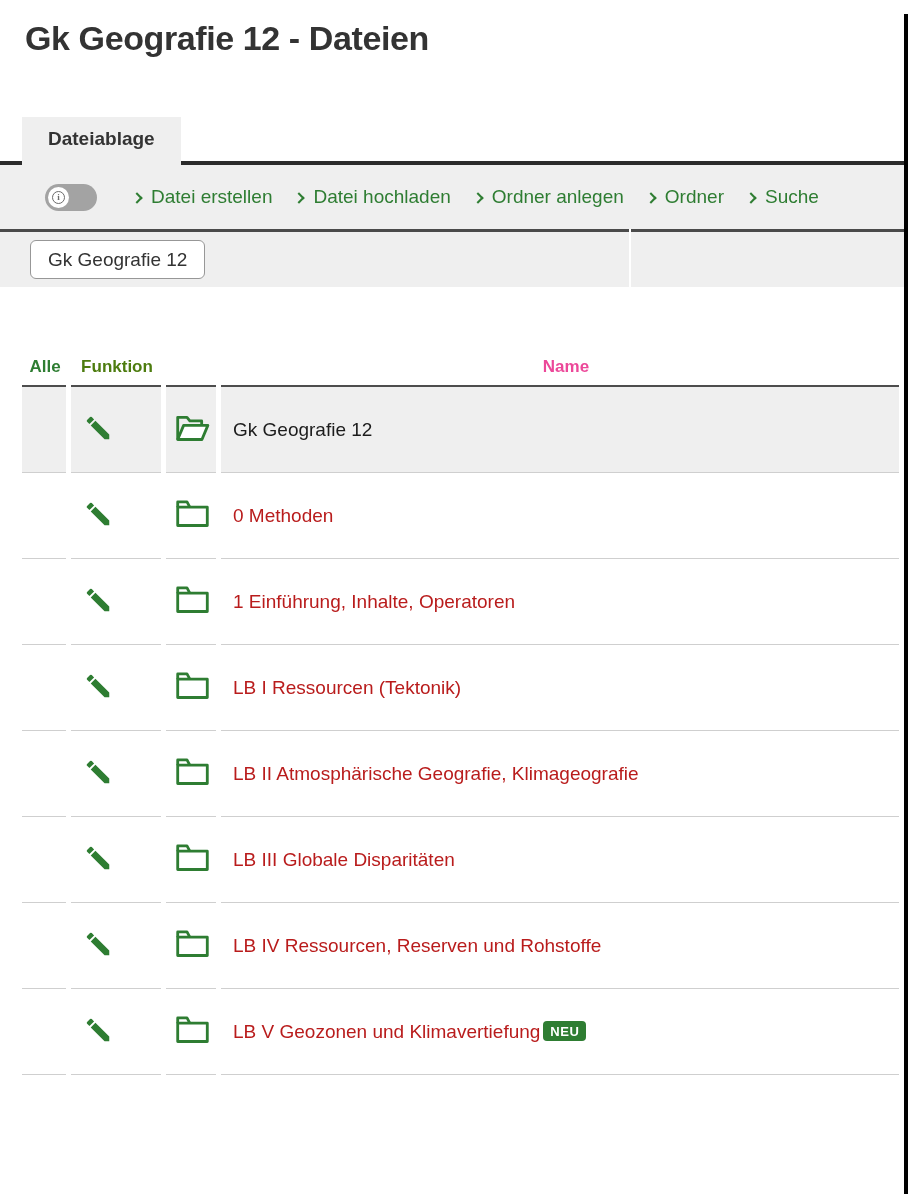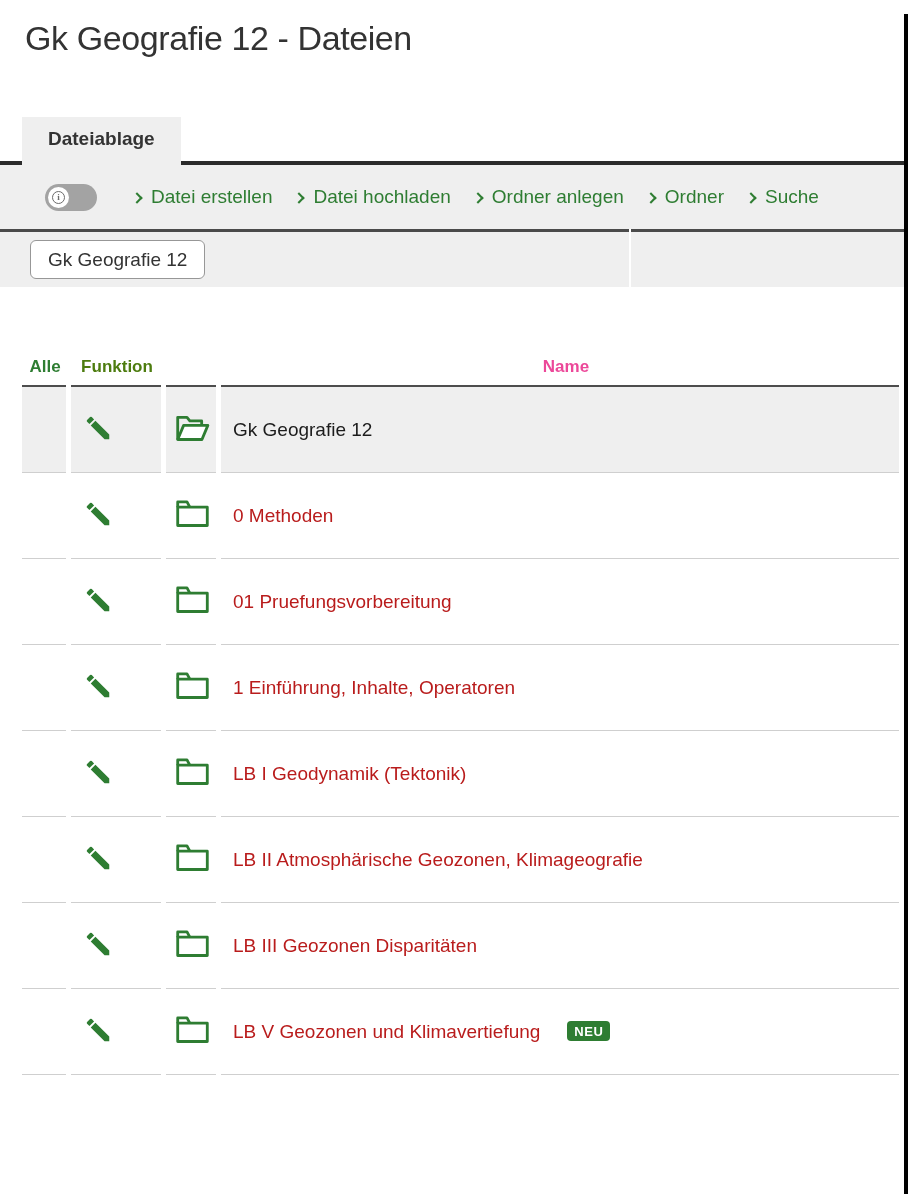--- a/index.html
+++ b/index.html
@@ -12,21 +12,21 @@
   .page {
     width:908px; min-height:1183px;
     border-right:4px solid #000;
     background:#fff;
   }
 
   
   .page-title {
     margin:14px 0 0 25px;
     font-size:34px; line-height:48px;
-    font-weight:400; color:#333; letter-spacing:-0.4px;
+    font-weight:700; color:#333; letter-spacing:-0.4px;
   }
 
   
   .tab-row { margin-top:55px; height:44px; }
   .tab {
     display:inline-block; margin-left:22px; padding:0 26px;
     height:52px; line-height:44px;
     background:#efefef; color:#333;
     font-size:19px; font-weight:600; cursor:pointer;
   }
@@ -100,21 +100,21 @@
   .c-func { padding-left:12px; }
   .pencil-btn { background:none; border:0; padding:0; cursor:pointer; line-height:0; }
   .pencil-btn svg { fill:#2e7d32; transform:scaleX(-1); }
   .c-folder { padding-left:8px; }
   .c-folder span { display:inline-block; line-height:0; cursor:pointer; }
   .c-folder svg { stroke:#2e7d32; }
   .c-name { padding-left:12px; font-size:19px; }
   .row-name { color:#b91c1c; text-decoration:none; cursor:pointer; }
   tr.active-row .row-name { color:#1c1c1c; }
   .badge {
-    display:inline-block; margin-left:27px; padding:3px 7px 2px;
+    display:inline-block; margin-left:3px; padding:3px 7px 2px;
     background:#2e7d32; color:#fff; border-radius:4px;
     font-size:13px; font-weight:700; vertical-align:2px; letter-spacing:0.5px;
   }
 </style>
 </head>
 <body>
 
 <div class="page">
 
   <h1 class="page-title">Gk Geografie 12 - Dateien</h1>
@@ -222,42 +222,20 @@
           <path d="M2 6.5 V2.8 H8.6 L10.6 6.5"></path>
           <rect x="2" y="6.5" width="21" height="13"></rect>
         </svg>
       </span>
     </td>
     <td class="c-name">
       <a class="row-name">0 Methoden</a>
     </td>
   </tr>
 
-  <tr class="file-row">
-    <td class="c-alle"></td>
-    <td class="c-func">
-      <button class="pencil-btn">
-        <svg viewBox="0 0 24 24" width="30" height="30" aria-hidden="true">
-          <path d="M3 17.25V21h3.75L17.81 9.94l-3.75-3.75L3 17.25zM20.71 7.04a1 1 0 0 0 0-1.41l-2.34-2.34a1 1 0 0 0-1.41 0l-1.83 1.83 3.75 3.75 1.83-1.83z"></path>
-        </svg>
-      </button>
-    </td>
-    <td class="c-folder">
-      
-      <span class="f-closed">
-        <svg viewBox="0 0 25 22" width="37" height="31" fill="none" stroke-width="2" stroke-linejoin="round">
-          <path d="M2 6.5 V2.8 H8.6 L10.6 6.5"></path>
-          <rect x="2" y="6.5" width="21" height="13"></rect>
-        </svg>
-      </span>
-    </td>
-    <td class="c-name">
-      <a class="row-name">01 Pruefungsvorbereitung</a>
-    </td>
-  </tr>
 
   <tr class="file-row">
     <td class="c-alle"></td>
     <td class="c-func">
       <button class="pencil-btn">
         <svg viewBox="0 0 24 24" width="30" height="30" aria-hidden="true">
           <path d="M3 17.25V21h3.75L17.81 9.94l-3.75-3.75L3 17.25zM20.71 7.04a1 1 0 0 0 0-1.41l-2.34-2.34a1 1 0 0 0-1.41 0l-1.83 1.83 3.75 3.75 1.83-1.83z"></path>
         </svg>
       </button>
     </td>
@@ -287,70 +265,92 @@
     <td class="c-folder">
       
       <span class="f-closed">
         <svg viewBox="0 0 25 22" width="37" height="31" fill="none" stroke-width="2" stroke-linejoin="round">
           <path d="M2 6.5 V2.8 H8.6 L10.6 6.5"></path>
           <rect x="2" y="6.5" width="21" height="13"></rect>
         </svg>
       </span>
     </td>
     <td class="c-name">
-      <a class="row-name">LB I Geodynamik (Tektonik)</a>
-    </td>
-  </tr>
-
-  <tr class="file-row">
-    <td class="c-alle"></td>
-    <td class="c-func">
-      <button class="pencil-btn">
-        <svg viewBox="0 0 24 24" width="30" height="30" aria-hidden="true">
-          <path d="M3 17.25V21h3.75L17.81 9.94l-3.75-3.75L3 17.25zM20.71 7.04a1 1 0 0 0 0-1.41l-2.34-2.34a1 1 0 0 0-1.41 0l-1.83 1.83 3.75 3.75 1.83-1.83z"></path>
-        </svg>
-      </button>
-    </td>
-    <td class="c-folder">
-      
-      <span class="f-closed">
-        <svg viewBox="0 0 25 22" width="37" height="31" fill="none" stroke-width="2" stroke-linejoin="round">
-          <path d="M2 6.5 V2.8 H8.6 L10.6 6.5"></path>
-          <rect x="2" y="6.5" width="21" height="13"></rect>
-        </svg>
-      </span>
-    </td>
-    <td class="c-name">
-      <a class="row-name">LB II Atmosphärische Geozonen, Klimageografie</a>
-    </td>
-  </tr>
-
-  <tr class="file-row">
-    <td class="c-alle"></td>
-    <td class="c-func">
-      <button class="pencil-btn">
-        <svg viewBox="0 0 24 24" width="30" height="30" aria-hidden="true">
-          <path d="M3 17.25V21h3.75L17.81 9.94l-3.75-3.75L3 17.25zM20.71 7.04a1 1 0 0 0 0-1.41l-2.34-2.34a1 1 0 0 0-1.41 0l-1.83 1.83 3.75 3.75 1.83-1.83z"></path>
-        </svg>
-      </button>
-    </td>
-    <td class="c-folder">
-      
-      <span class="f-closed">
-        <svg viewBox="0 0 25 22" width="37" height="31" fill="none" stroke-width="2" stroke-linejoin="round">
-          <path d="M2 6.5 V2.8 H8.6 L10.6 6.5"></path>
-          <rect x="2" y="6.5" width="21" height="13"></rect>
-        </svg>
-      </span>
-    </td>
-    <td class="c-name">
-      <a class="row-name">LB III Geozonen Disparitäten</a>
-    </td>
-  </tr>
-
+      <a class="row-name">LB I Ressourcen (Tektonik)</a>
+    </td>
+  </tr>
+
+  <tr class="file-row">
+    <td class="c-alle"></td>
+    <td class="c-func">
+      <button class="pencil-btn">
+        <svg viewBox="0 0 24 24" width="30" height="30" aria-hidden="true">
+          <path d="M3 17.25V21h3.75L17.81 9.94l-3.75-3.75L3 17.25zM20.71 7.04a1 1 0 0 0 0-1.41l-2.34-2.34a1 1 0 0 0-1.41 0l-1.83 1.83 3.75 3.75 1.83-1.83z"></path>
+        </svg>
+      </button>
+    </td>
+    <td class="c-folder">
+      
+      <span class="f-closed">
+        <svg viewBox="0 0 25 22" width="37" height="31" fill="none" stroke-width="2" stroke-linejoin="round">
+          <path d="M2 6.5 V2.8 H8.6 L10.6 6.5"></path>
+          <rect x="2" y="6.5" width="21" height="13"></rect>
+        </svg>
+      </span>
+    </td>
+    <td class="c-name">
+      <a class="row-name">LB II Atmosphärische Geografie, Klimageografie</a>
+    </td>
+  </tr>
+
+  <tr class="file-row">
+    <td class="c-alle"></td>
+    <td class="c-func">
+      <button class="pencil-btn">
+        <svg viewBox="0 0 24 24" width="30" height="30" aria-hidden="true">
+          <path d="M3 17.25V21h3.75L17.81 9.94l-3.75-3.75L3 17.25zM20.71 7.04a1 1 0 0 0 0-1.41l-2.34-2.34a1 1 0 0 0-1.41 0l-1.83 1.83 3.75 3.75 1.83-1.83z"></path>
+        </svg>
+      </button>
+    </td>
+    <td class="c-folder">
+      
+      <span class="f-closed">
+        <svg viewBox="0 0 25 22" width="37" height="31" fill="none" stroke-width="2" stroke-linejoin="round">
+          <path d="M2 6.5 V2.8 H8.6 L10.6 6.5"></path>
+          <rect x="2" y="6.5" width="21" height="13"></rect>
+        </svg>
+      </span>
+    </td>
+    <td class="c-name">
+      <a class="row-name">LB III Globale Disparitäten</a>
+    </td>
+  </tr>
+
+  <tr class="file-row">
+    <td class="c-alle"></td>
+    <td class="c-func">
+      <button class="pencil-btn">
+        <svg viewBox="0 0 24 24" width="30" height="30" aria-hidden="true">
+          <path d="M3 17.25V21h3.75L17.81 9.94l-3.75-3.75L3 17.25zM20.71 7.04a1 1 0 0 0 0-1.41l-2.34-2.34a1 1 0 0 0-1.41 0l-1.83 1.83 3.75 3.75 1.83-1.83z"></path>
+        </svg>
+      </button>
+    </td>
+    <td class="c-folder">
+      
+      <span class="f-closed">
+        <svg viewBox="0 0 25 22" width="37" height="31" fill="none" stroke-width="2" stroke-linejoin="round">
+          <path d="M2 6.5 V2.8 H8.6 L10.6 6.5"></path>
+          <rect x="2" y="6.5" width="21" height="13"></rect>
+        </svg>
+      </span>
+    </td>
+    <td class="c-name">
+      <a class="row-name">LB IV Ressourcen, Reserven und Rohstoffe</a>
+    </td>
+  </tr>
 
   <tr class="file-row">
     <td class="c-alle"></td>
     <td class="c-func">
       <button class="pencil-btn">
         <svg viewBox="0 0 24 24" width="30" height="30" aria-hidden="true">
           <path d="M3 17.25V21h3.75L17.81 9.94l-3.75-3.75L3 17.25zM20.71 7.04a1 1 0 0 0 0-1.41l-2.34-2.34a1 1 0 0 0-1.41 0l-1.83 1.83 3.75 3.75 1.83-1.83z"></path>
         </svg>
       </button>
     </td>

